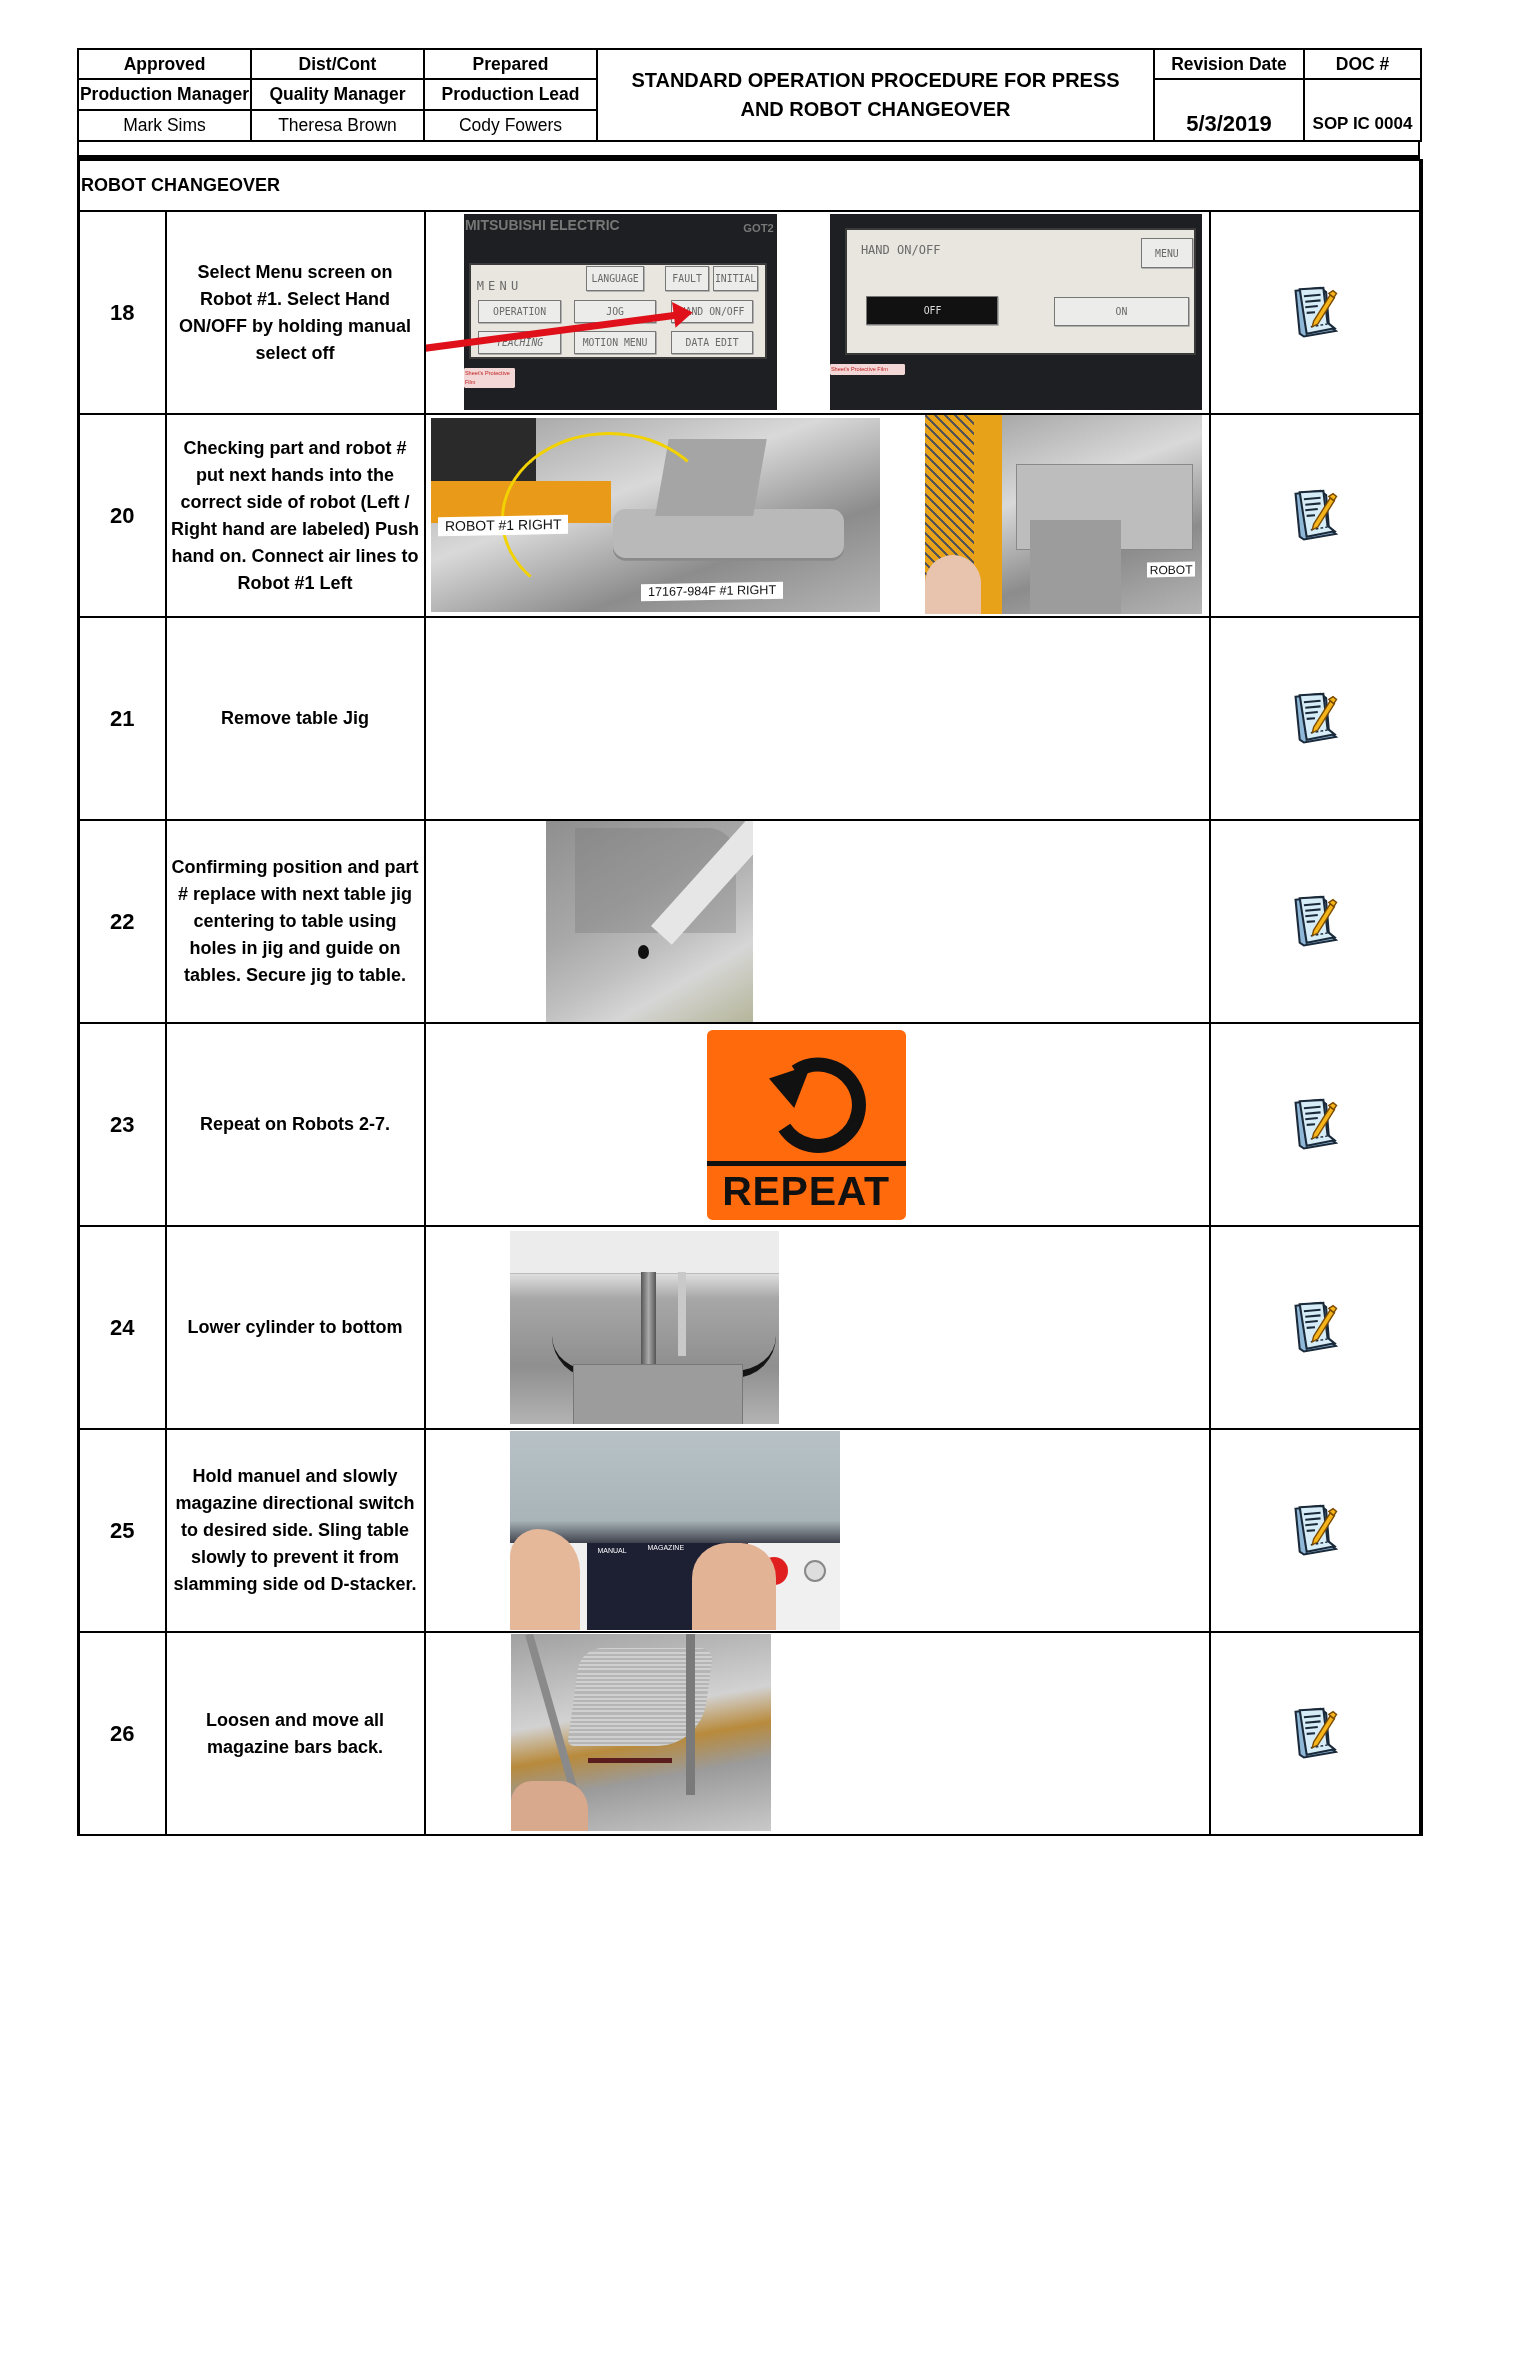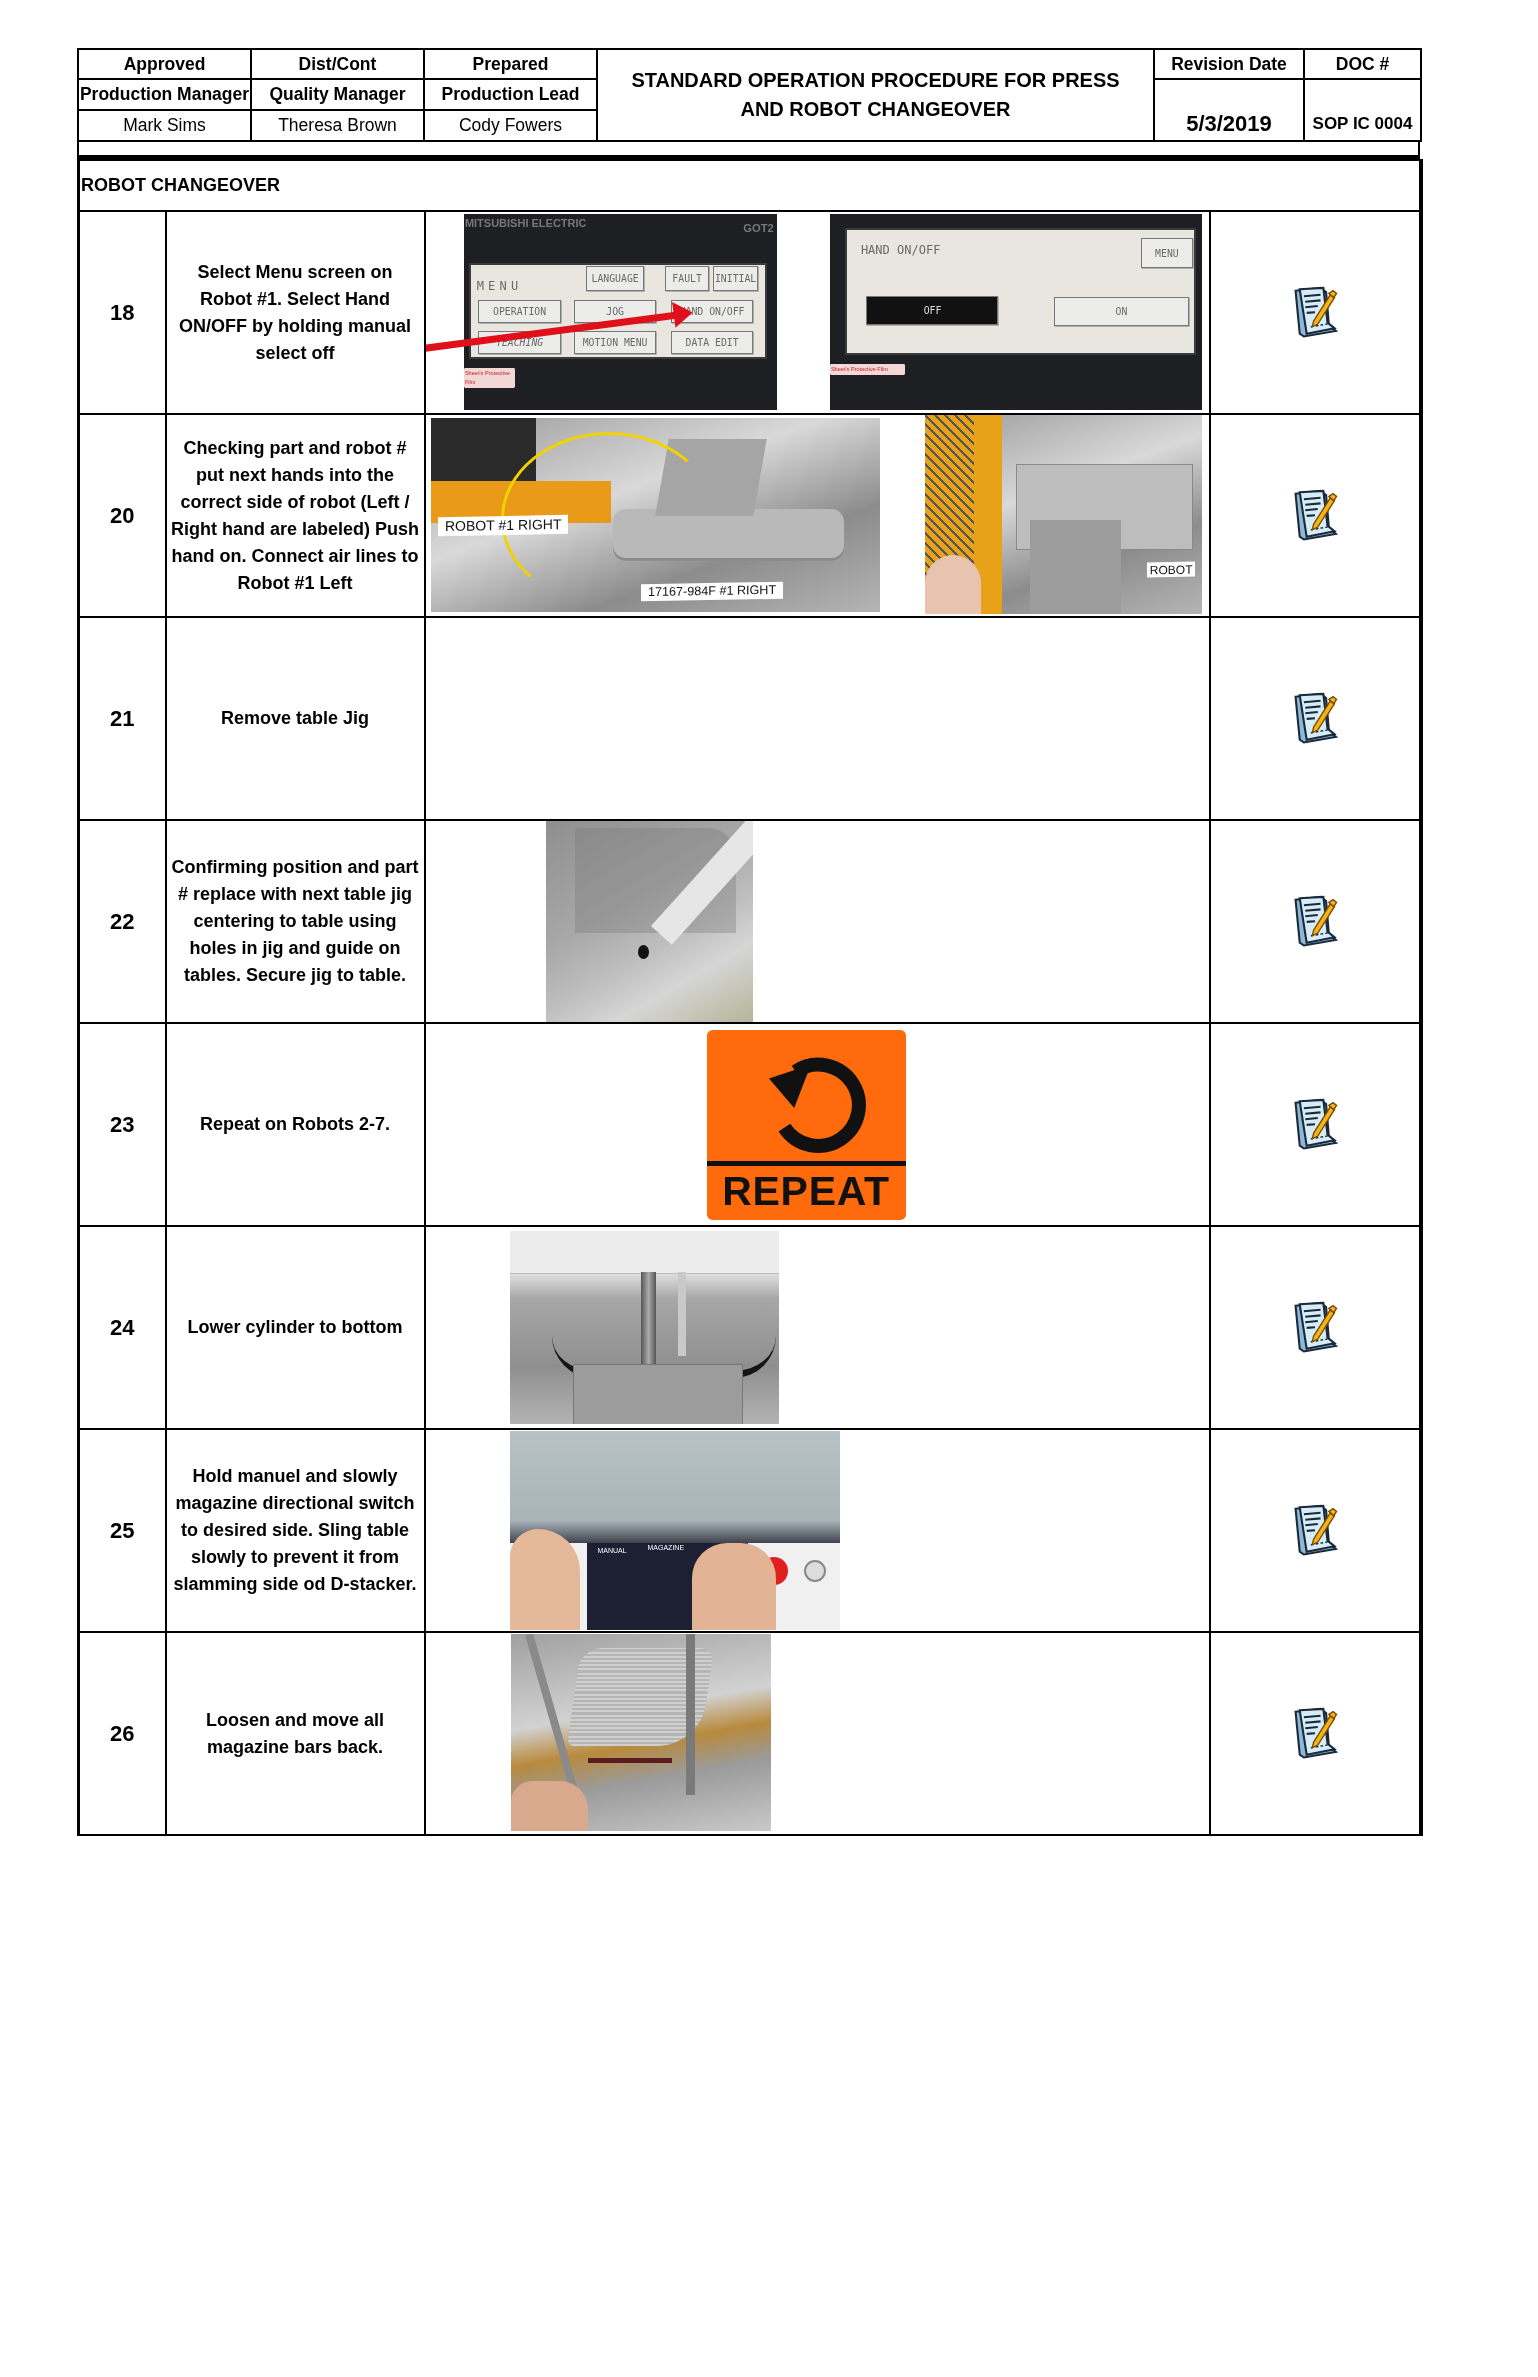--- a/index.html
+++ b/index.html
@@ -25,21 +25,21 @@
   .outer-r { border-right:4.2px solid #000 !important; }
 
   .photo { position:absolute; overflow:hidden; }
   
   .hmi { background:#1e1f22; }
   .hmi .screen { position:absolute; background:#e8e6df; border:2.1px solid #3a3a3a; }
   .hmi .lbl { position:absolute; font-family:"DejaVu Sans Mono", monospace; color:#6b6b6b; font-size:12px; }
   .hmi .btn { position:absolute; border:1.4px solid #777; background:#ececea; color:#6a6a6a; font-family:"DejaVu Sans Mono", monospace; font-size:9.8px; display:flex; align-items:center; justify-content:center; box-shadow:0.7px 0.7px 0 #999; }
   .hmi .btn.on { background:#111; color:#ddd; }
   .hmi .sticker { position:absolute; background:#f3d7d7; color:#c02020; font-size:5.6px; line-height:8.4px; padding:1.4px; border-radius:1.4px; }
-  .brand { position:absolute; color:#777; font-size:11px; font-weight:bold; }
+  .brand { position:absolute; color:#777; font-size:14px; font-weight:bold; }
 
   
   .p-yellowcage { background:linear-gradient(135deg,#f2b21e 0%,#d89a10 35%,#c4c4c4 55%,#8d8d8d 75%,#e3a321 100%); }
   .p-metal { background:linear-gradient(160deg,#9a9a9a,#d9d9d9 40%,#8c8c8c 70%,#b5b5b5); }
   .p-jig { background:linear-gradient(150deg,#8f8f8f 0%,#a8a8a8 40%,#bfbfbf 60%,#d6d6d6 75%,#b5b59a 100%); }
   .p-gray { background:linear-gradient(180deg,#e8e8e8 0%,#e8e8e8 20%,#a7a7a7 35%,#8f8f8f 70%,#b3b3b3 100%); }
   .p-panel { background:linear-gradient(180deg,#b8c2c6 0%,#a8b4b8 45%,#1d1d2a 60%,#1a1a25 100%); }
   .p-table { background:linear-gradient(170deg,#a0a0a0,#d2d2d2 40%,#b88a3c 55%,#9b9b9b 70%,#c9c9c9); }
 
   .label-tag { position:absolute; background:#fff; color:#111; font-family:"Liberation Sans", sans-serif; font-size:14px; padding:1.4px 7px; transform:skewY(-1deg); }

